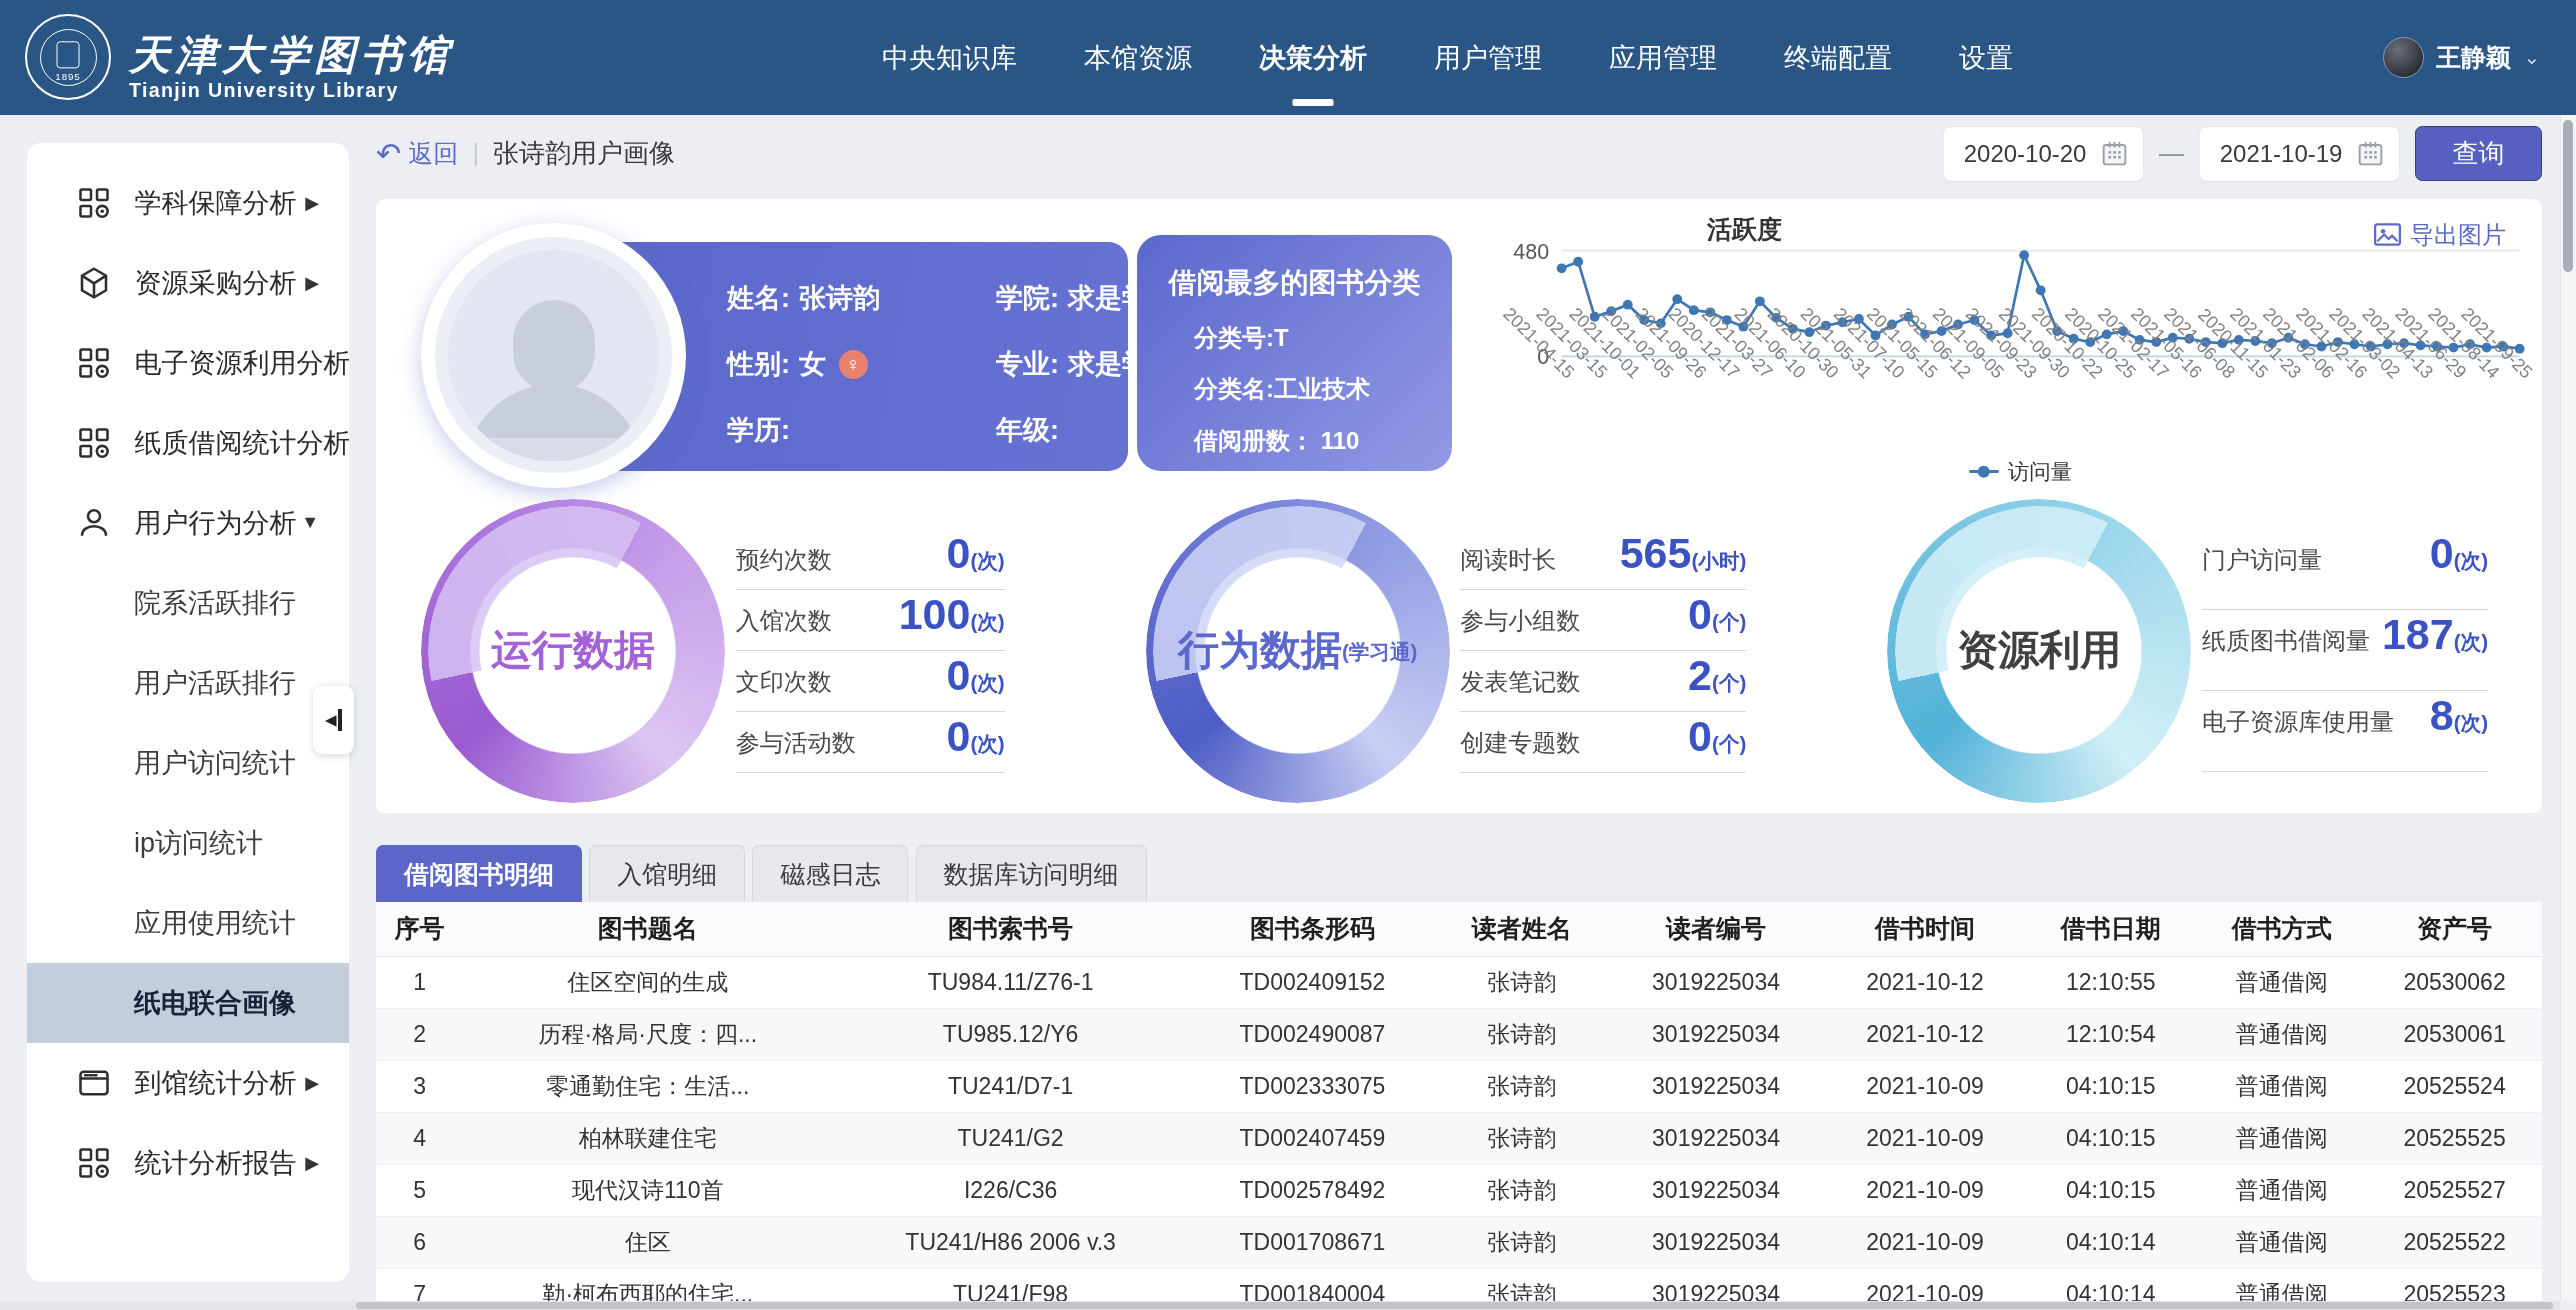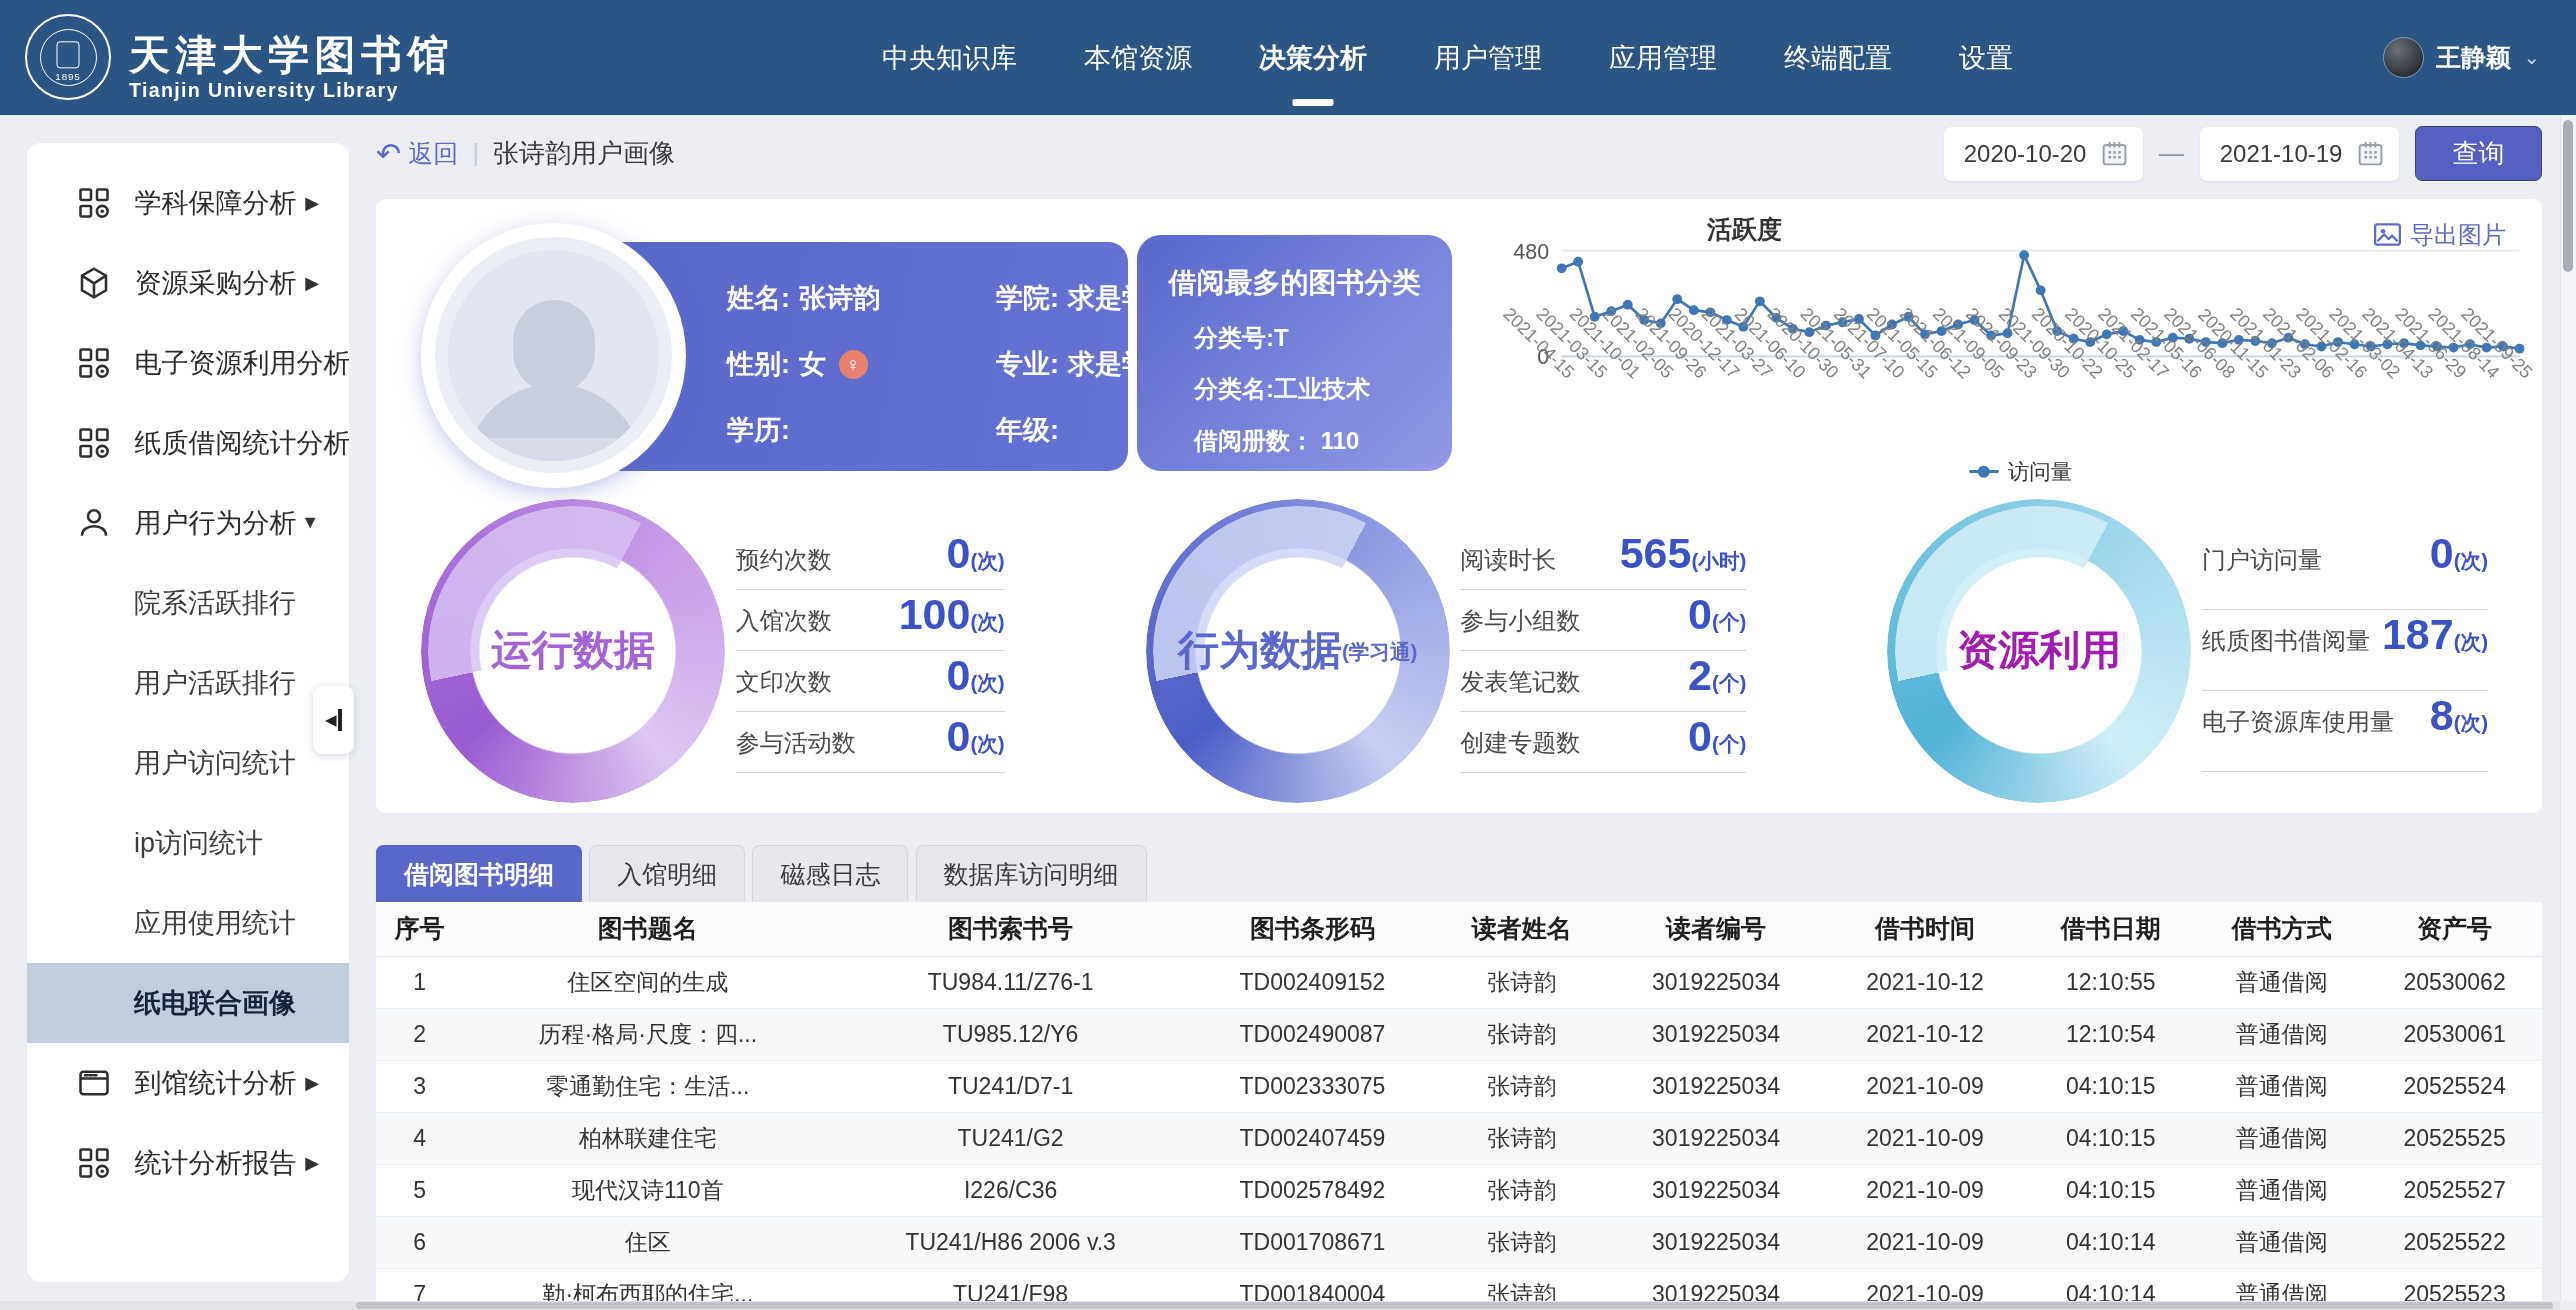--- a/index.html
+++ b/index.html
@@ -7,21 +7,21 @@
   .app{position:relative;width:2576px;height:1310px;overflow:hidden;background:#eceef4;
        font-family:"Liberation Sans","DejaVu Sans",sans-serif;color:#333;}
   
   .topnav{position:absolute;left:0;top:0;width:100%;height:115px;background:#295685;display:flex;align-items:center;}
   .logo{display:flex;align-items:center;margin-left:25px;cursor:pointer;}
   .seal{width:86px;height:86px;border:2.7px solid #fff;border-radius:50%;position:relative;flex:none;}
   .seal::before{content:'';position:absolute;inset:12.5px;border:1.8px solid #fff;border-radius:50%;}
   .seal-year{position:absolute;left:0;right:0;bottom:16px;text-align:center;color:#fff;font-size:9.8px;letter-spacing:0.9px;}
   .seal-core{position:absolute;left:50%;top:50%;transform:translate(-50%,-58%);width:23px;height:27px;border:1.8px solid #fff;border-radius:3.6px;}
   .logo-text{margin-left:18px;color:#fff;}
-  .logo-title{font-family:"DejaVu Serif","Liberation Serif",serif;font-weight:bold;font-size:41px;letter-spacing:5.4px;line-height:1.1;margin-top:20px;}
+  .logo-title{font-family:"DejaVu Serif","Liberation Serif",serif;font-weight:bold;font-style:italic;font-size:41px;letter-spacing:5.4px;line-height:1.1;margin-top:20px;}
   .logo-sub{font-size:19.7px;font-weight:bold;letter-spacing:1.3px;margin-top:1.8px;}
   .nav-menu{position:absolute;left:882px;top:0;height:115px;display:flex;gap:67px;align-items:center;}
   .nav-item{position:relative;color:#fff;font-size:27px;height:100%;display:flex;align-items:center;cursor:pointer;white-space:nowrap;}
   .nav-item.active{font-weight:bold;}
   .nav-item.active::after{content:'';position:absolute;left:50%;transform:translateX(-50%);bottom:9px;width:41px;height:7.2px;background:#fff;border-radius:1.8px;}
   .nav-user{position:absolute;right:36px;top:0;height:115px;display:flex;align-items:center;gap:12.5px;cursor:pointer;}
   .nav-avatar{width:41px;height:41px;border-radius:50%;background:radial-gradient(circle at 35% 30%,#6a6f78,#16181c);border:1.8px solid #7f9cc0;}
   .nav-username{color:#fff;font-size:25px;font-weight:bold;}
   .nav-caret{color:#cfd9e6;font-size:19.7px;}
   
@@ -83,21 +83,21 @@
     -webkit-mask:radial-gradient(closest-side,transparent 64%,#000 65%);
     mask:radial-gradient(closest-side,transparent 64%,#000 65%);}
   .donut.purple .ring-main{background:conic-gradient(from 230deg,#9a5ad0,#ab74dc,#c79fe9,#dcc6f3,#9a5ad0);}
   .donut.purple .ring-soft{background:conic-gradient(from -90deg,rgba(214,194,242,.85) 0 130deg,transparent 130deg);}
   .donut.purple .ring-label{color:#a562d6;}
   .donut.indigo .ring-main{background:conic-gradient(from 230deg,#4e5dc6,#6b77d4,#97a2e5,#c9cff3,#4e5dc6);}
   .donut.indigo .ring-soft{background:conic-gradient(from -90deg,rgba(206,213,246,.85) 0 130deg,transparent 130deg);}
   .donut.indigo .ring-label{color:#5a67cc;}
   .donut.teal .ring-main{background:conic-gradient(from 230deg,#53b2d8,#76c5e1,#a5dbed,#d2eff7,#53b2d8);}
   .donut.teal .ring-soft{background:conic-gradient(from -90deg,rgba(208,237,246,.9) 0 130deg,transparent 130deg);}
-  .donut.teal .ring-label{color:#a21caf;}
+  .donut.teal .ring-label{color:#404040;}
   .donut-center{position:absolute;inset:57px;background:#fff;border-radius:50%;}
   .ring-label{position:absolute;inset:0;display:flex;flex-direction:row;align-items:center;justify-content:center;font-size:41px;font-weight:bold;line-height:1.25;}
   .ring-note{font-size:20.6px;margin-top:1.8px;}
   .stats{width:269px;margin-left:10.7px;display:flex;flex-direction:column;justify-content:center;}
   .stat-row{display:flex;justify-content:space-between;align-items:baseline;height:61px;border-bottom:1.8px solid #d6d6d8;}
   .stat-row.tall{height:81px;}
   .stat-label{font-size:24px;color:#4a4a4a;white-space:nowrap;}
   .stat-val{color:#3b52c4;font-weight:bold;font-size:43px;white-space:nowrap;}
   .stat-unit{font-size:20.6px;font-weight:bold;}
   .g2 .stats,.g3 .stats{width:286px;}

